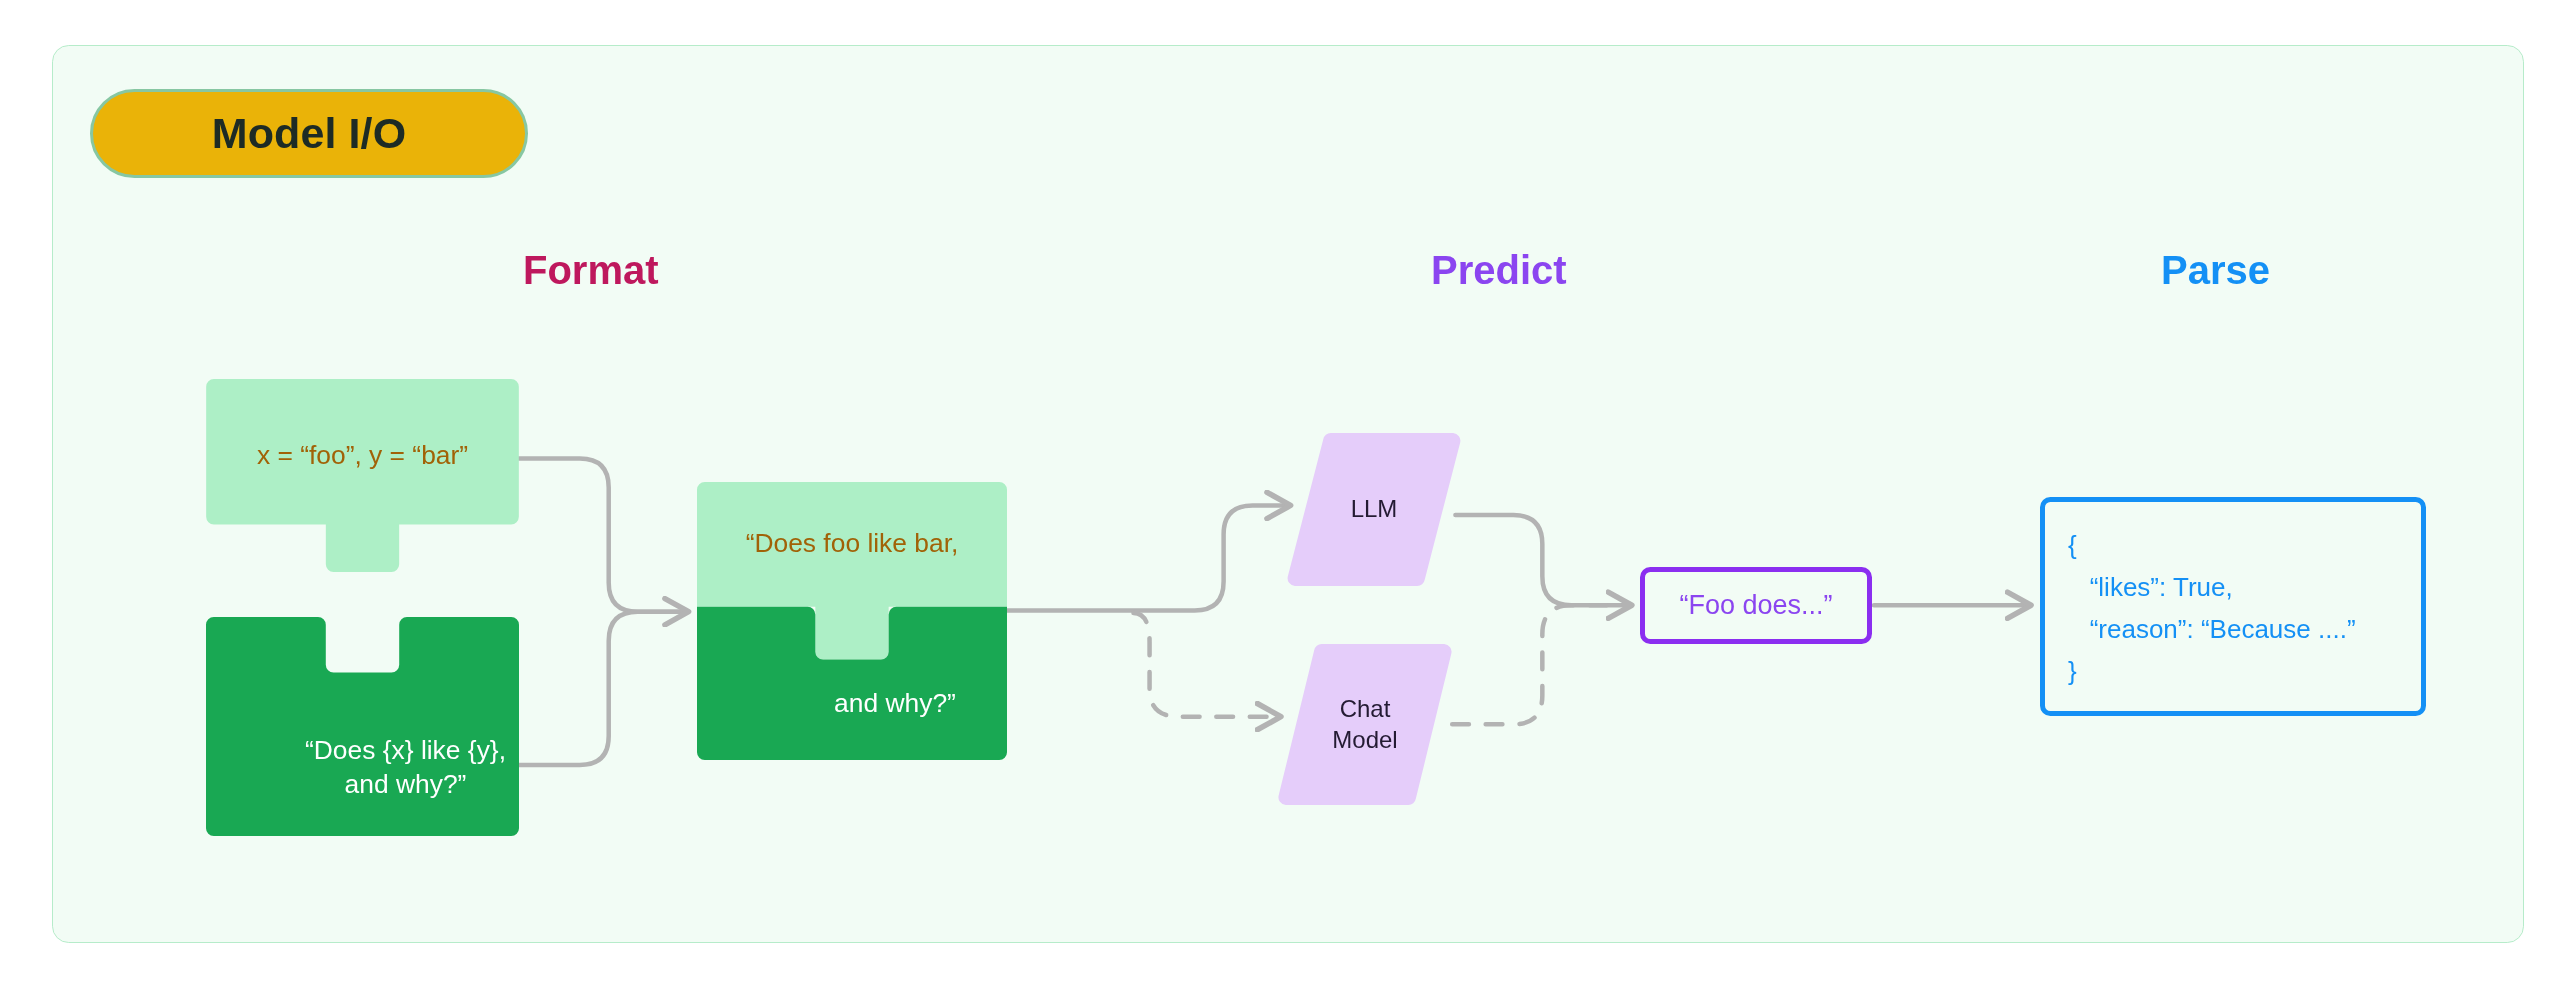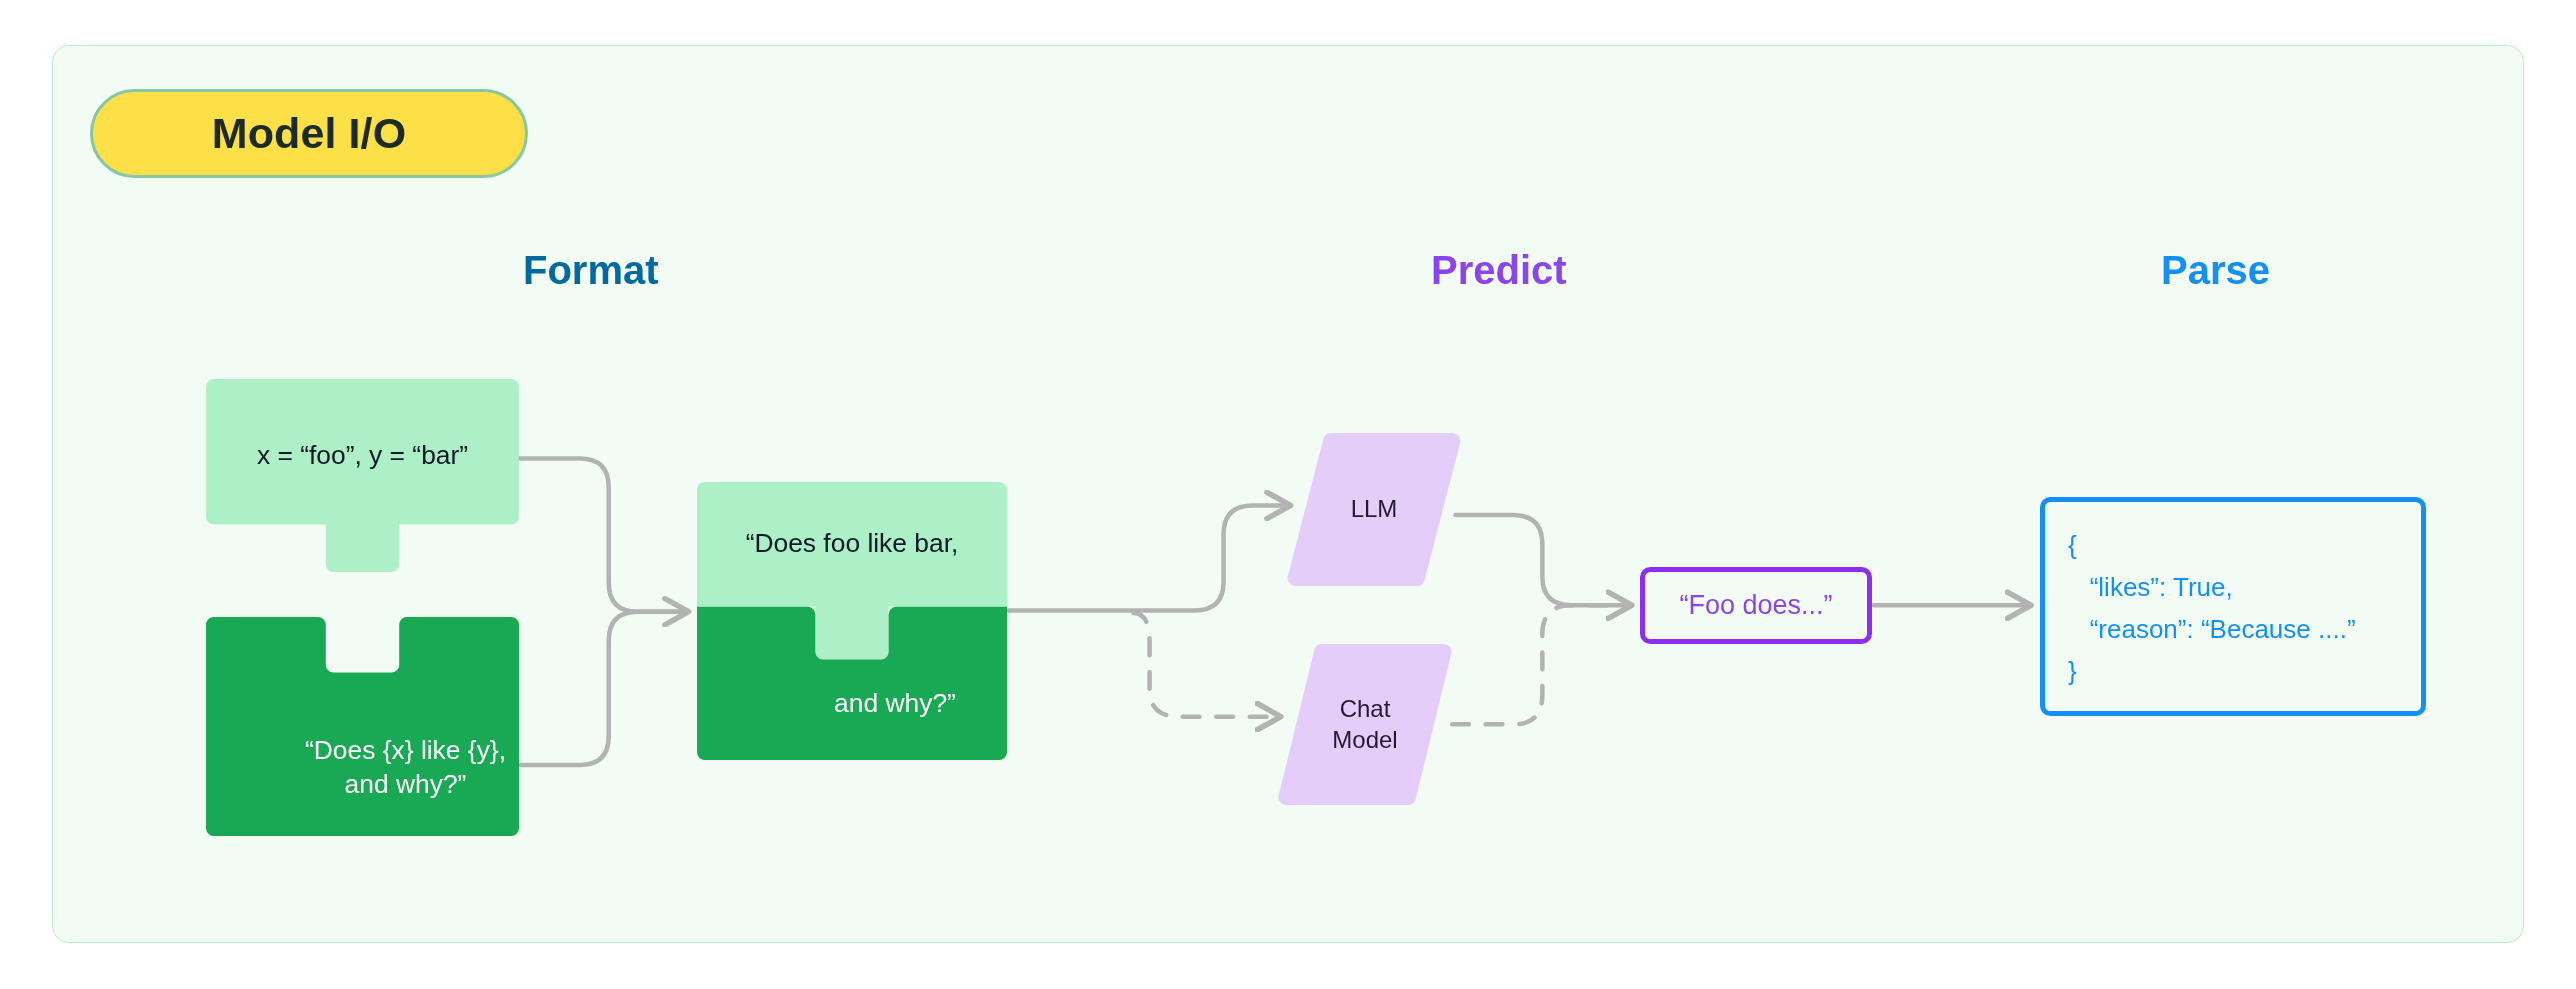--- a/index.html
+++ b/index.html
@@ -19,52 +19,52 @@
     background: #f2fcf5;
     border: 1.9px solid #b6ecca;
     border-radius: 16.7px;
   }
 
   
   #badge {
     position: absolute;
     left: 90px; top: 89px;
     width: 438px; height: 89px;
-    background: #fde047;
+    background: #eab308;
     border: 3.9px solid #87c7a2;
     border-radius: 45px;
     display: flex; align-items: center; justify-content: center;
   }
   #badge .label {
     font-size: 43px; font-weight: bold; color: #1d2b25;
     letter-spacing: 0.1px;
   }
 
   
   .col-head {
     position: absolute;
     font-size: 40px; font-weight: bold;
     white-space: nowrap;
   }
-  #head-format  { left: 523px;  top: 248px; color: #0369a1; }
+  #head-format  { left: 523px;  top: 248px; color: #be185d; }
   #head-predict { left: 1431px; top: 248px; color: #8b45f0; }
   #head-parse   { left: 2161px; top: 248px; color: #1490f5; }
 
   
   #links { position: absolute; left: 0; top: 0; width: 2576px; height: 989px; }
 
   
   .piece { position: absolute; }
   .piece svg { display: block; overflow: visible; }
   .piece-text {
     position: absolute; left: 0; width: 100%;
     text-align: center; font-size: 26.4px; line-height: 1.30;
     white-space: pre-line; pointer-events: none;
   }
-  .t-dark  { color: #0f172a; }
+  .t-dark  { color: #a16207; }
   .t-light { color: #ffffff; margin-left: 43px; }
 
   
   .para { position: absolute; }
   .para svg { display: block; }
   .para .ptext {
     position: absolute; left: 0; top: 0; width: 100%; height: 100%;
     display: flex; align-items: center; justify-content: center;
     text-align: center; font-size: 24px; line-height: 1.28;
     color: #241b33; white-space: pre-line;

